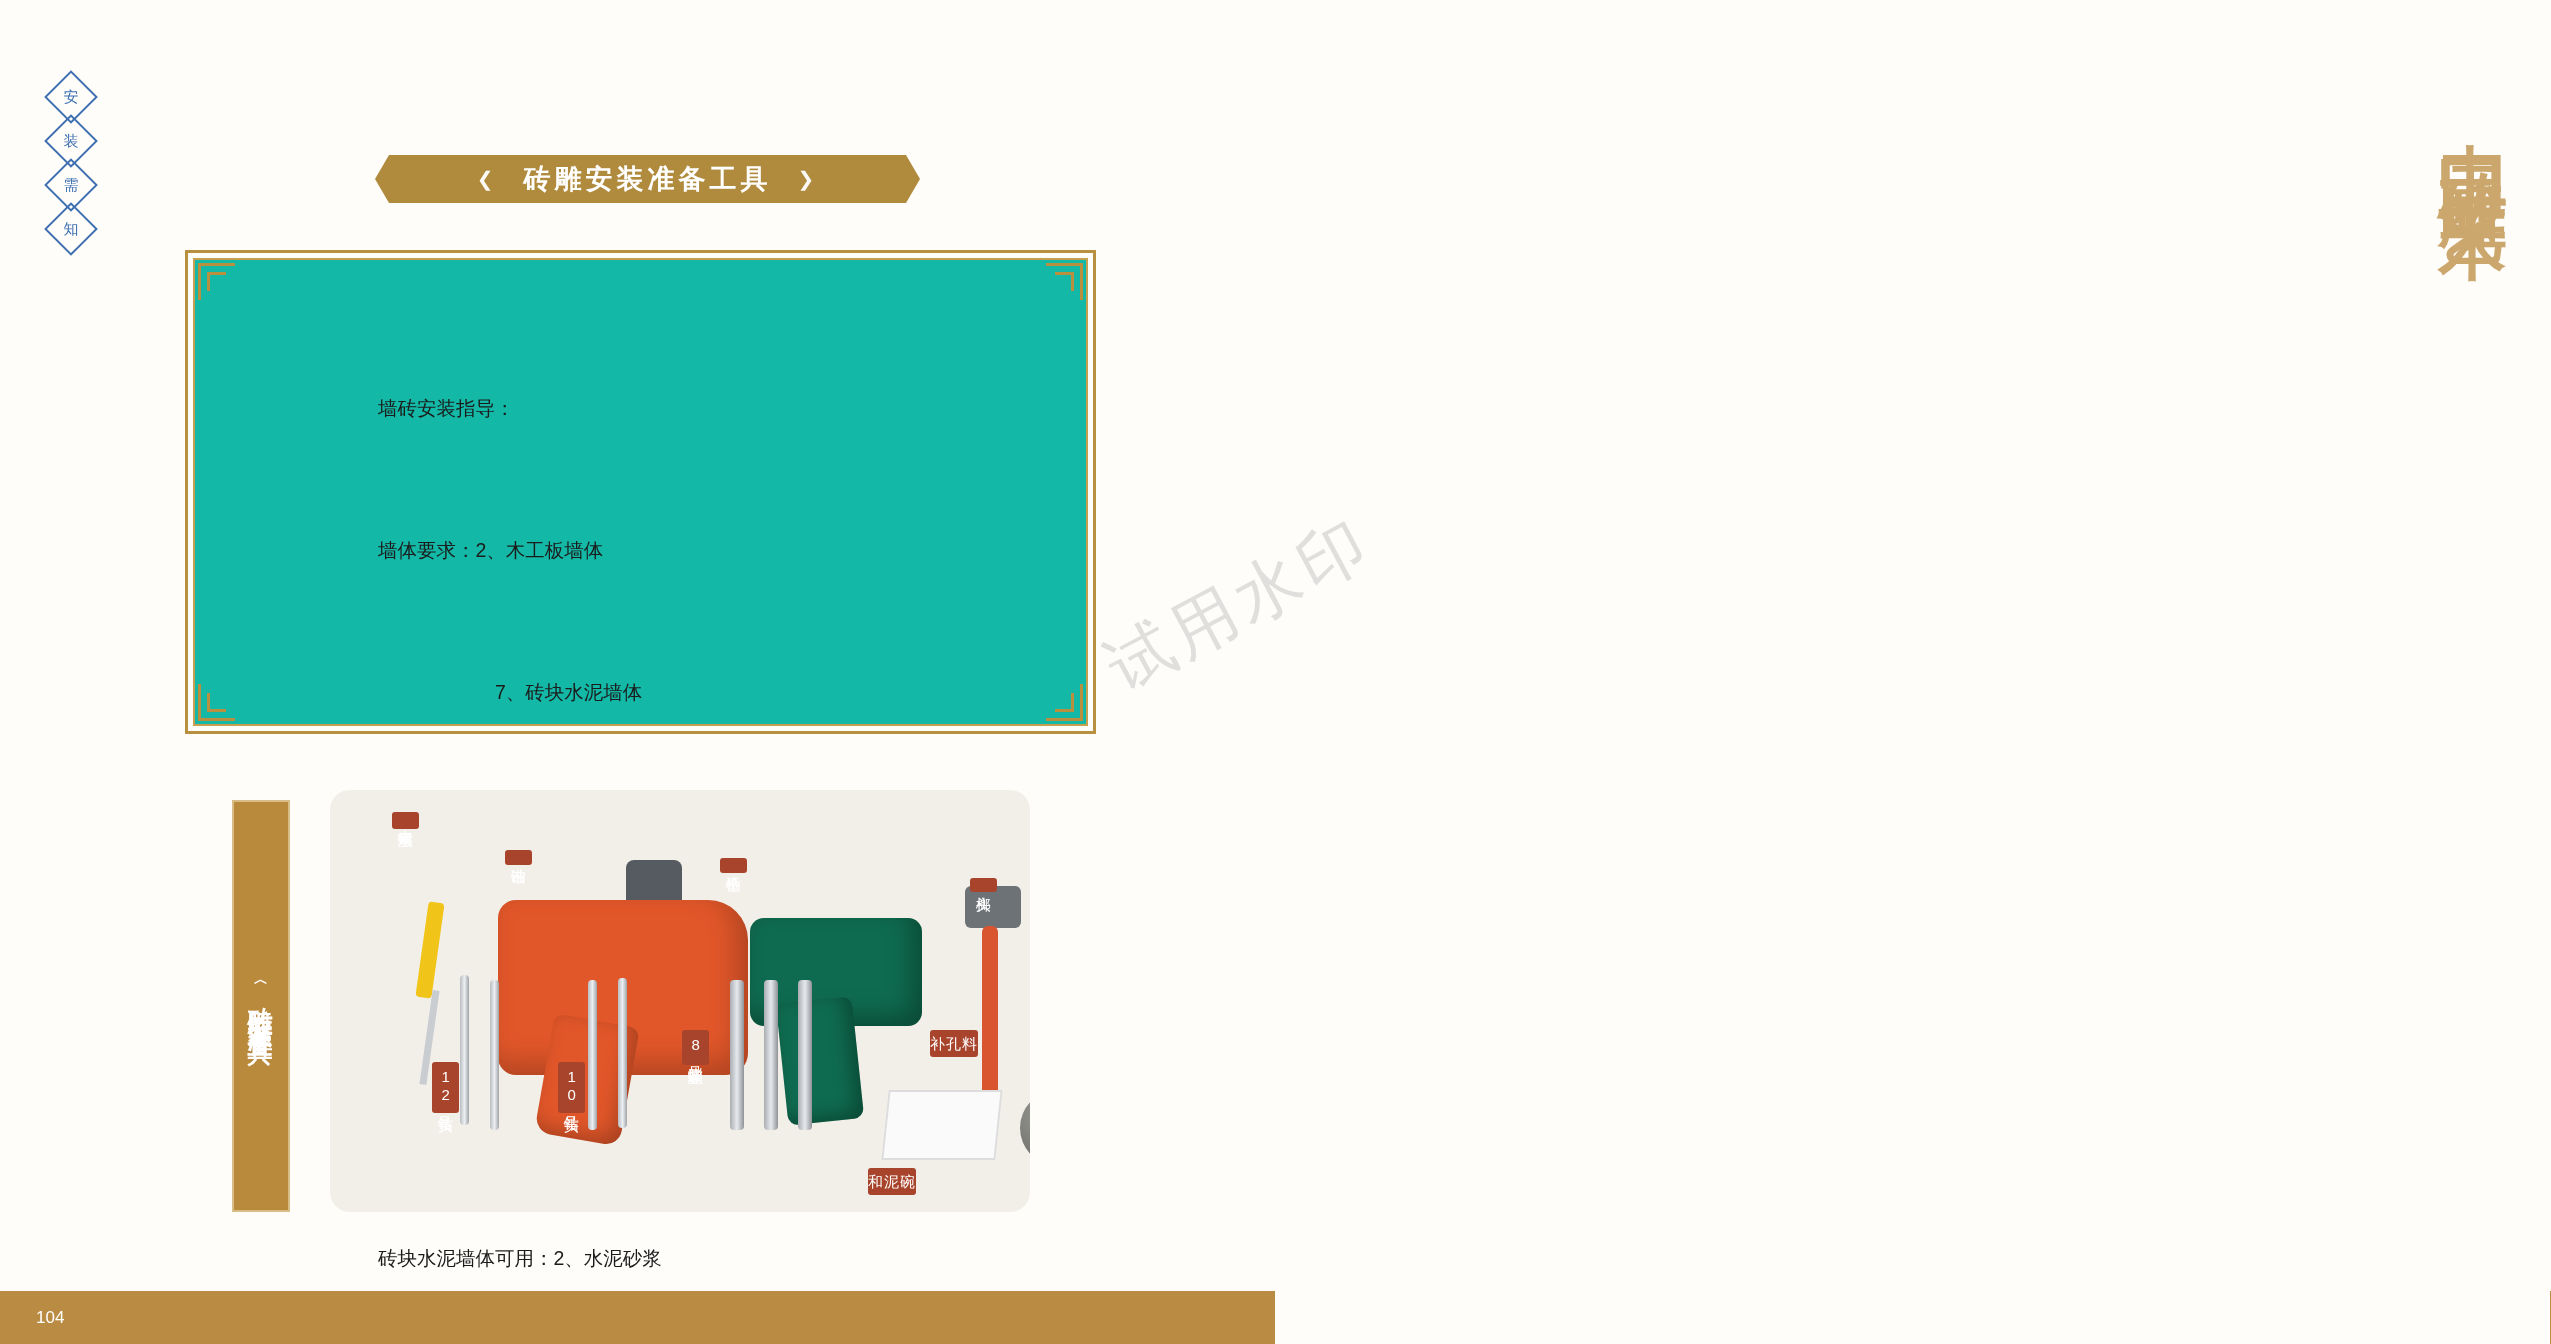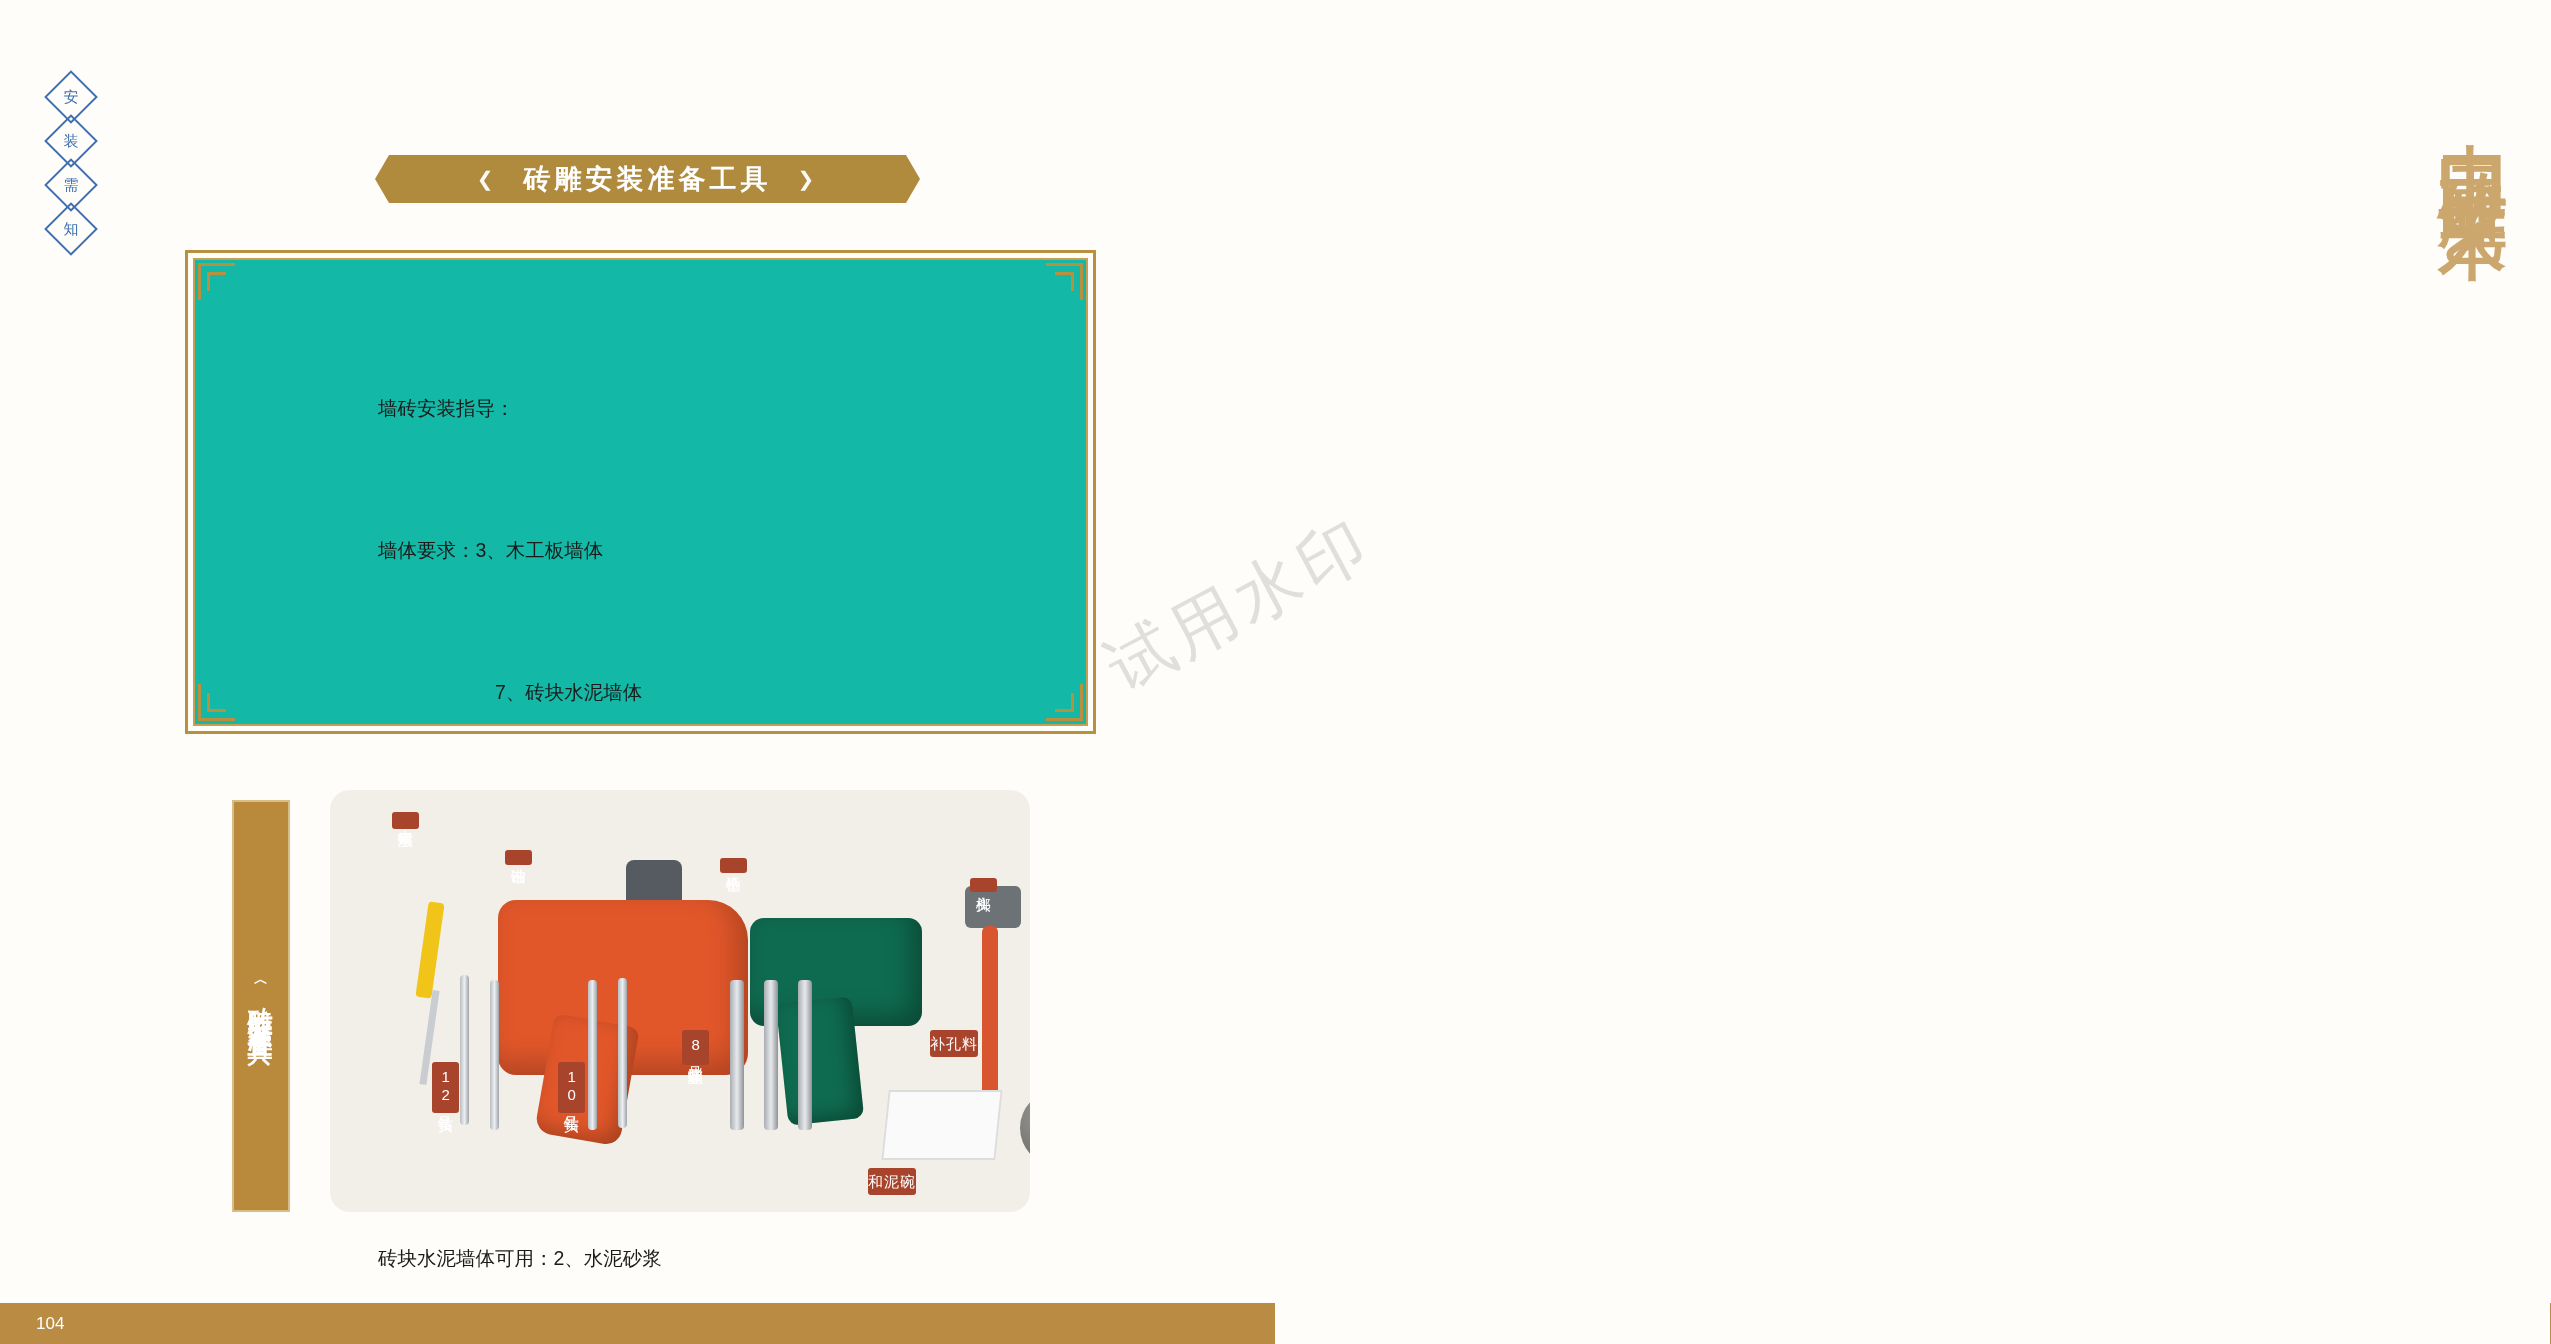--- a/index.html
+++ b/index.html
@@ -36,21 +36,21 @@
     position: absolute;
     left: 1275px; top: 0;
     width: 1276px; height: 1344px;
     background: #fefdfa;
   }
 
   
   .footbar {
     position: absolute;
     bottom: 0;
-    height: 41px;
+    height: 53px;
     background: #b98b43;
     color: #fff;
     font-size: 17px;
     display: flex;
     align-items: center;
   }
   .footbar.left  { left: 0;    width: 1275px; justify-content: flex-start; padding-left: 36px; box-sizing: border-box;}
   .footbar.right { left: 1275px; width: 1276px; justify-content: flex-end; padding-right: 36px; box-sizing: border-box;}
 
   
@@ -259,21 +259,21 @@
       <span class="arrow r">❯</span>
     </div>
 
     <div class="frame" id="req-frame">
       <div class="corner tl"></div>
       <div class="corner tr"></div>
       <div class="corner bl"></div>
       <div class="corner br"></div>
       <div class="req-text">
         <div class="req-line">墙砖安装指导：</div>
-        <div class="req-line">墙体要求：3、木工板墙体</div>
+        <div class="req-line">墙体要求：2、木工板墙体</div>
         <div class="req-line">　　　　　　7、砖块水泥墙体</div>
         <div class="req-line">不适合墙体：1、石膏板墙体不能贴</div>
         <div class="req-line">　　　　　　2、批过石膏腻子墙体不能贴</div>
         <div class="req-line">施工材料：木工板墙体可用玻璃胶或大理石胶（云石胶）</div>
         <div class="req-line">砖块水泥墙体可用：2、水泥砂浆</div>
         
         
         
         
       </div>

